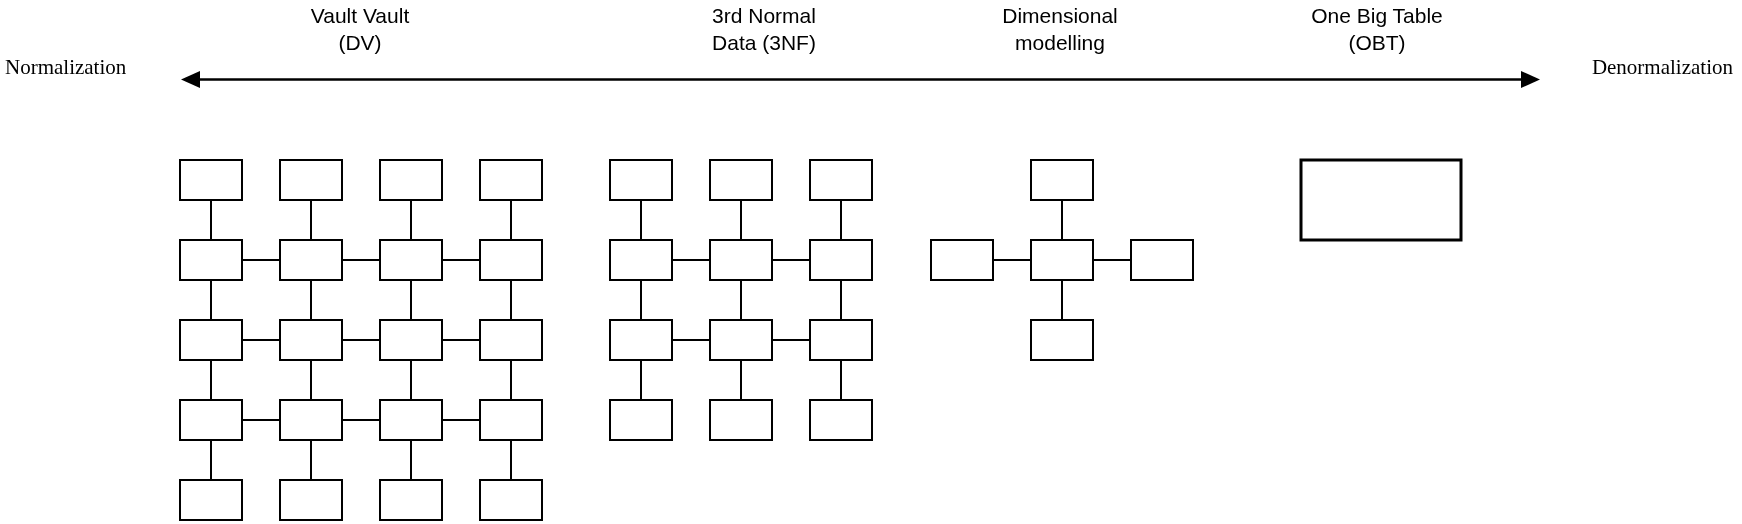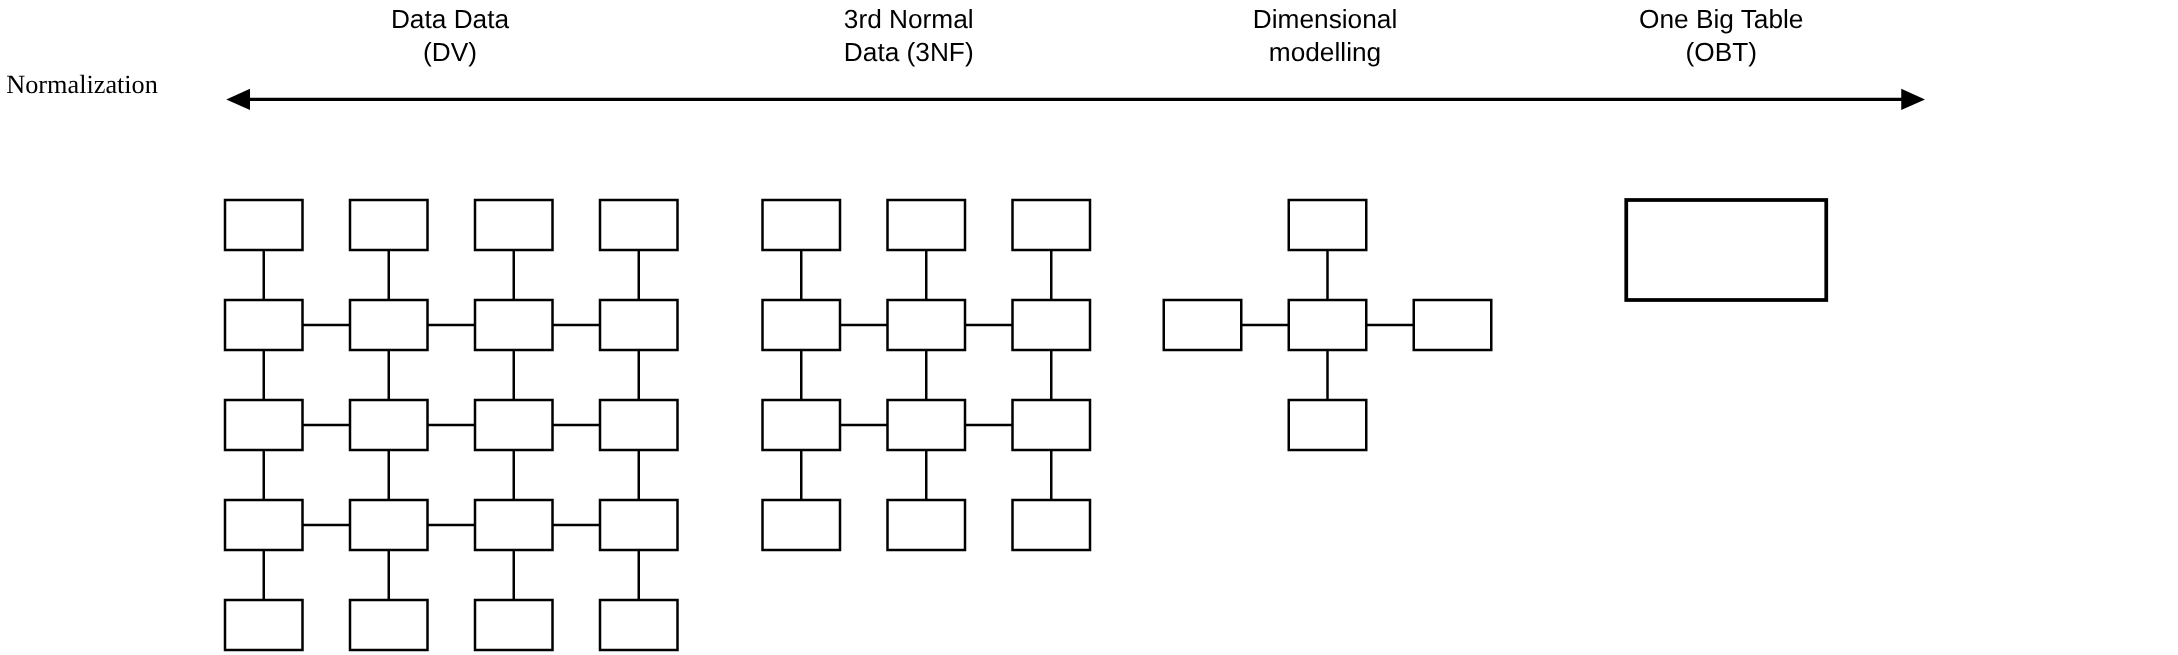--- a/index.html
+++ b/index.html
@@ -31,27 +31,28 @@
   }
   #diagram-svg { position: absolute; left: 0; top: 0; display: block; }
 </style>
 </head>
 <body>
 
 <div class="canvas">
 
   <div class="axis-label" style="left:5px">Normalization</div>
 
+  <div class="axis-label" style="right:9px">Denormalization</div>
 
   <div class="approach-label" style="left:360px">
-    <div>Data Data</div>
+    <div>Vault Vault</div>
     <div>(DV)</div>
   </div>
 
-  <div class="approach-label" style="left:727px">
+  <div class="approach-label" style="left:764px">
     <div>3rd Normal</div>
     <div>Data (3NF)</div>
   </div>
 
   <div class="approach-label" style="left:1377px">
     <div>One Big Table</div>
     <div>(OBT)</div>
   </div>
 
   <div class="approach-label" style="left:1060px">

